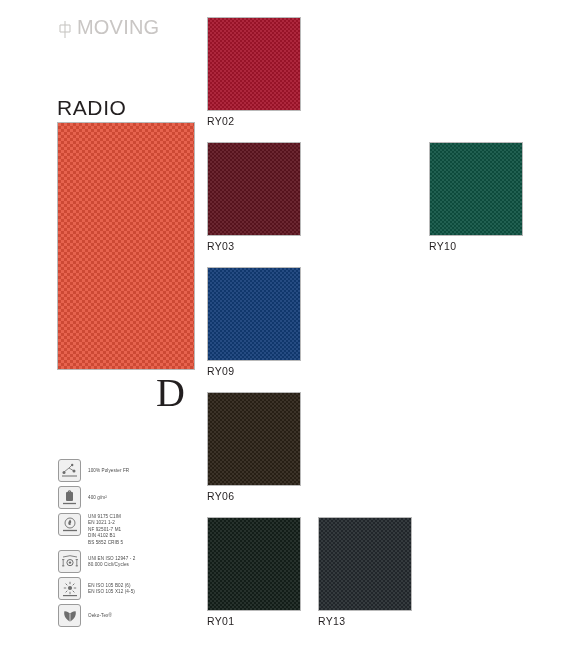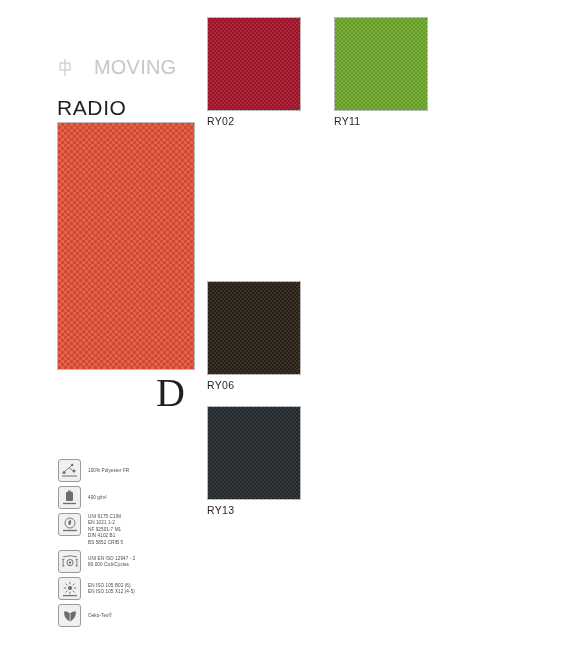--- a/index.html
+++ b/index.html
@@ -9,21 +9,21 @@
     font-family:"Liberation Sans", sans-serif;
     color:#231f20;
     overflow:hidden;
     position:relative;
   }
   .page{position:relative;width:561px;height:648px;}
 
   
   .brand{
     position:absolute;left:58px;top:16px;
-    display:flex;align-items:center;gap:21px;margin-top:40px;
+    display:flex;align-items:flex-end;gap:4px;
   }
   .brand-mark{
     width:15px;height:19px;display:block;
   }
   .brand-name{
     font-size:20px;letter-spacing:0.2px;
     color:#c9c6c4;font-weight:400;
     font-family:"Liberation Sans", sans-serif;
   }
 
@@ -47,21 +47,21 @@
     color:#231f20;font-weight:400;
     font-family:"Liberation Serif", serif;
   }
 
   
   .grid{
     position:absolute;left:207px;top:17px;
     width:330px;
   }
   .grid-row{
-    display:flex;gap:16px;margin-bottom:14px;
+    display:flex;gap:0;margin-bottom:14px;
   }
   .cell{width:94px;margin-right:17px;}
   .cell:last-child{margin-right:0;}
   .swatch{
     width:94px;height:94px;
     border:1px solid #b9b9b9;
     box-sizing:border-box;
     display:block;
   }
   .swatch.empty{border:none;background:transparent;}
@@ -145,50 +145,71 @@
 
   <div class="grid" id="grid">
       <div class="grid-row">
         <div class="cell">
           <div class="swatch"><svg width="92" height="92" viewBox="0 0 92 92">
               <rect width="92" height="92" fill="#A6152C"></rect>
               <rect width="92" height="92" fill="url(#weavefine)"></rect>
             </svg></div>
           <div class="swatch-label">RY02</div>
         </div>
-        <div class="cell">
-          <div class="swatch"><svg width="92" height="92" viewBox="0 0 92 92">
-              <rect width="92" height="92" fill="#6CA82C"></rect>
-              <rect width="92" height="92" fill="url(#weavefine)"></rect>
-            </svg></div>
-          <div class="swatch-label">RY11</div>
-        </div>
-      </div>
-      <div class="grid-row">
+      </div>
+      <div class="grid-row">
+        <div class="cell">
+          <div class="swatch"><svg width="92" height="92" viewBox="0 0 92 92">
+              <rect width="92" height="92" fill="#5E1520"></rect>
+              <rect width="92" height="92" fill="url(#weavefine)"></rect>
+            </svg></div>
+          <div class="swatch-label">RY03</div>
+        </div>
         <div class="cell">
           <div class="swatch empty"></div>
           <div class="swatch-label"></div>
         </div>
-      </div>
-      <div class="grid-row">
+        <div class="cell">
+          <div class="swatch"><svg width="92" height="92" viewBox="0 0 92 92">
+              <rect width="92" height="92" fill="#0E5242"></rect>
+              <rect width="92" height="92" fill="url(#weavefine)"></rect>
+            </svg></div>
+          <div class="swatch-label">RY10</div>
+        </div>
+      </div>
+      <div class="grid-row">
+        <div class="cell">
+          <div class="swatch"><svg width="92" height="92" viewBox="0 0 92 92">
+              <rect width="92" height="92" fill="#123C77"></rect>
+              <rect width="92" height="92" fill="url(#weavefine)"></rect>
+            </svg></div>
+          <div class="swatch-label">RY09</div>
+        </div>
       </div>
       <div class="grid-row">
         <div class="cell">
           <div class="swatch"><svg width="92" height="92" viewBox="0 0 92 92">
               <rect width="92" height="92" fill="#2B2217"></rect>
               <rect width="92" height="92" fill="url(#weavefine)"></rect>
             </svg></div>
           <div class="swatch-label">RY06</div>
         </div>
         <div class="cell">
           <div class="swatch empty"></div>
           <div class="swatch-label"></div>
         </div>
       </div>
       <div class="grid-row">
+        <div class="cell">
+          <div class="swatch"><svg width="92" height="92" viewBox="0 0 92 92">
+              <rect width="92" height="92" fill="#14201A"></rect>
+              <rect width="92" height="92" fill="url(#weavefine)"></rect>
+            </svg></div>
+          <div class="swatch-label">RY01</div>
+        </div>
         <div class="cell">
           <div class="swatch"><svg width="92" height="92" viewBox="0 0 92 92">
               <rect width="92" height="92" fill="#242A2E"></rect>
               <rect width="92" height="92" fill="url(#weavefine)"></rect>
             </svg></div>
           <div class="swatch-label">RY13</div>
         </div>
       </div>
     </div>
 

